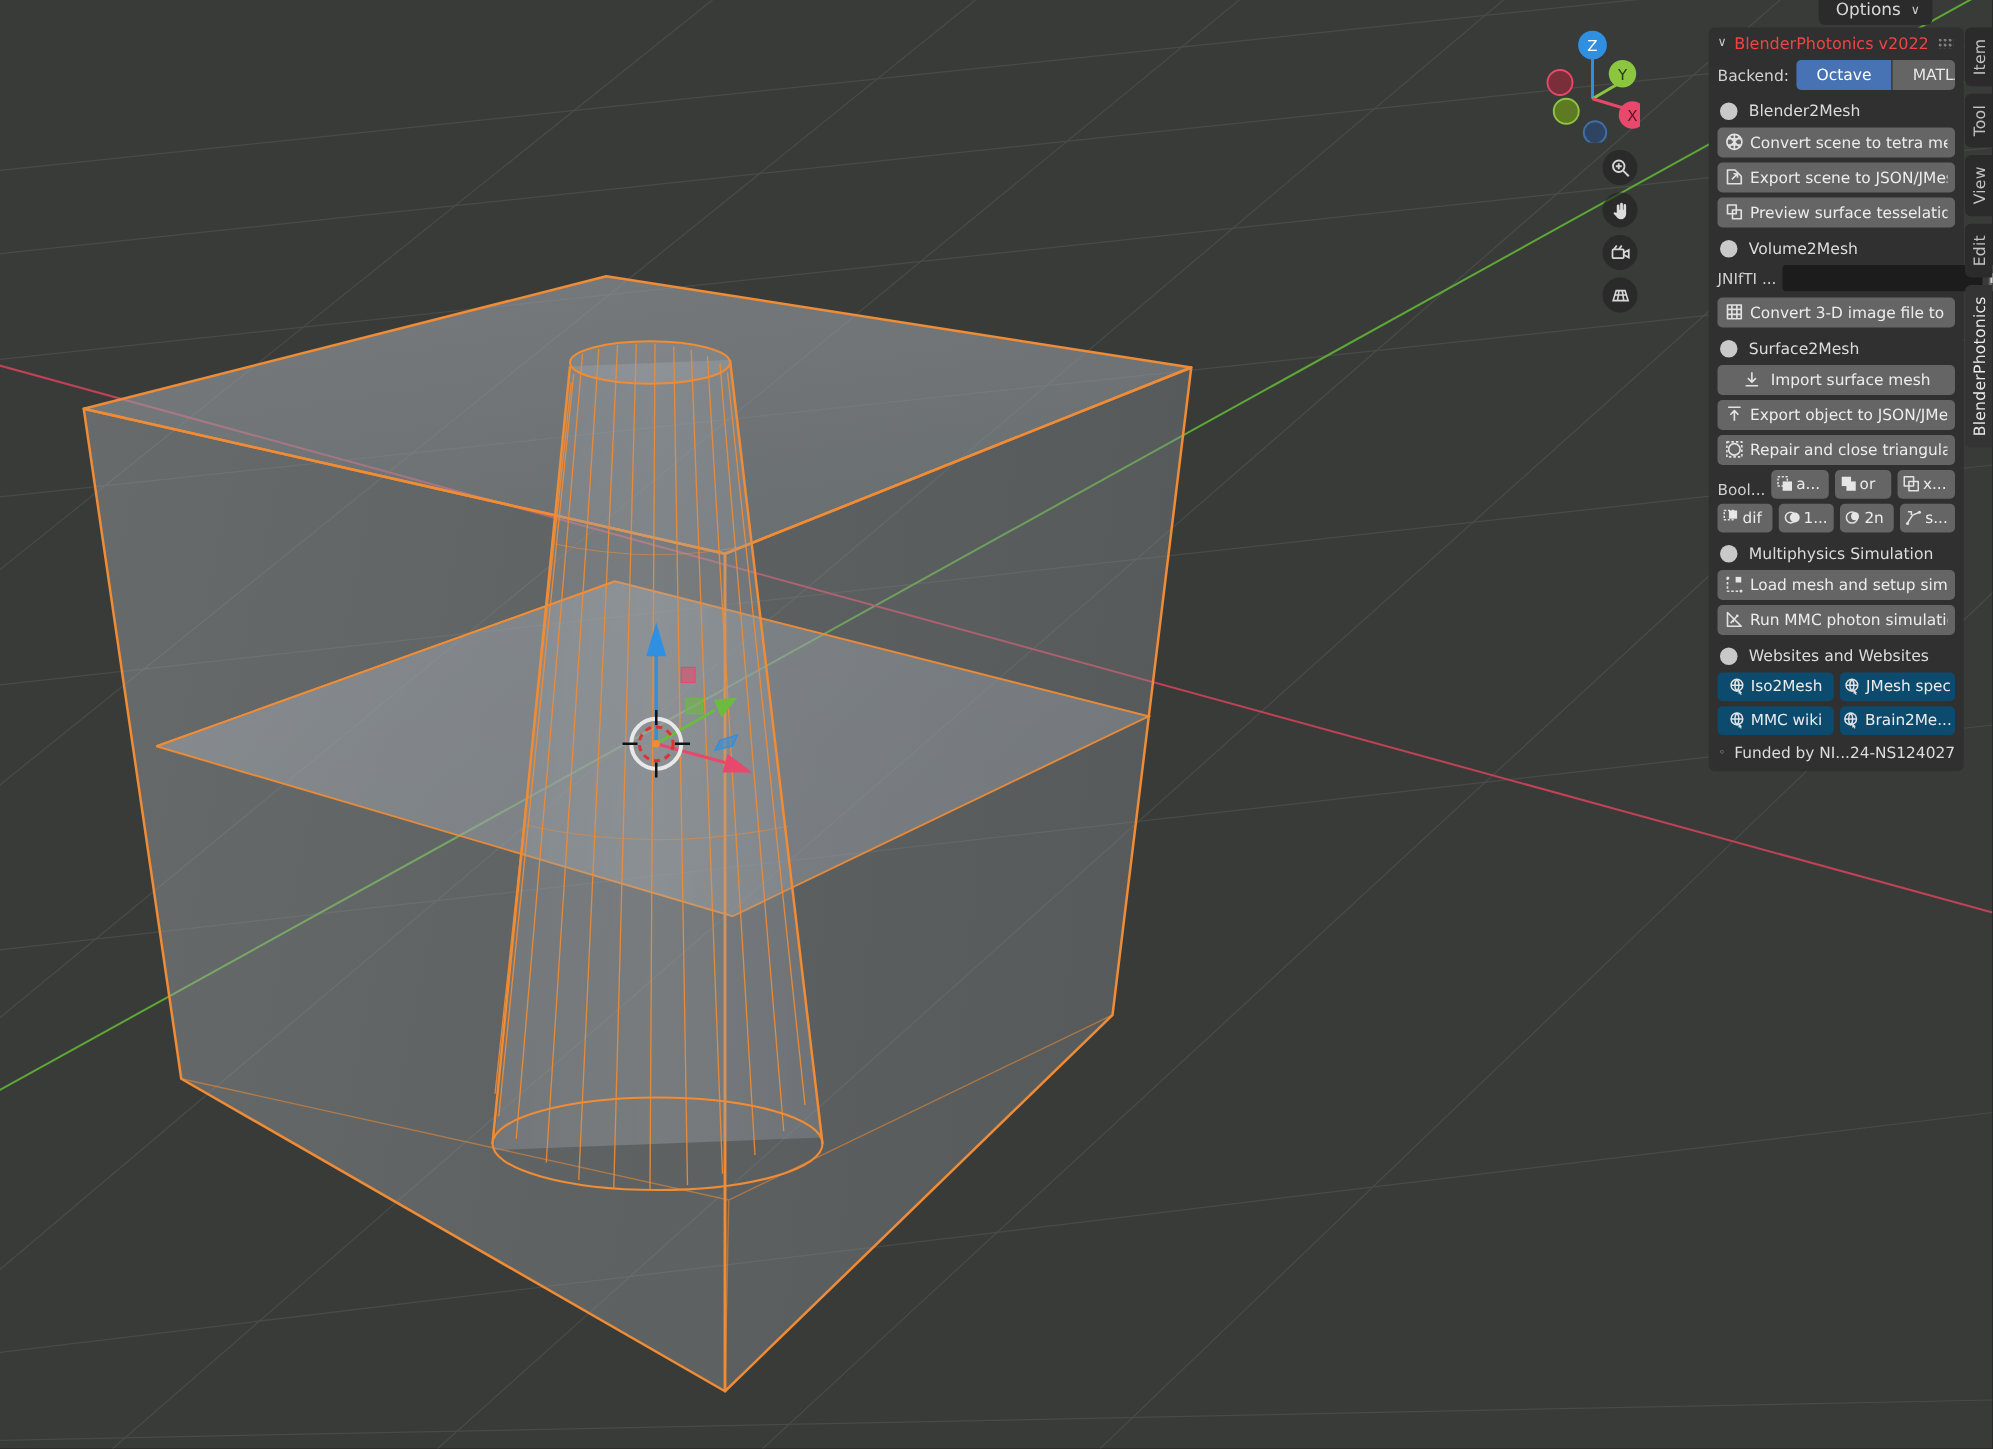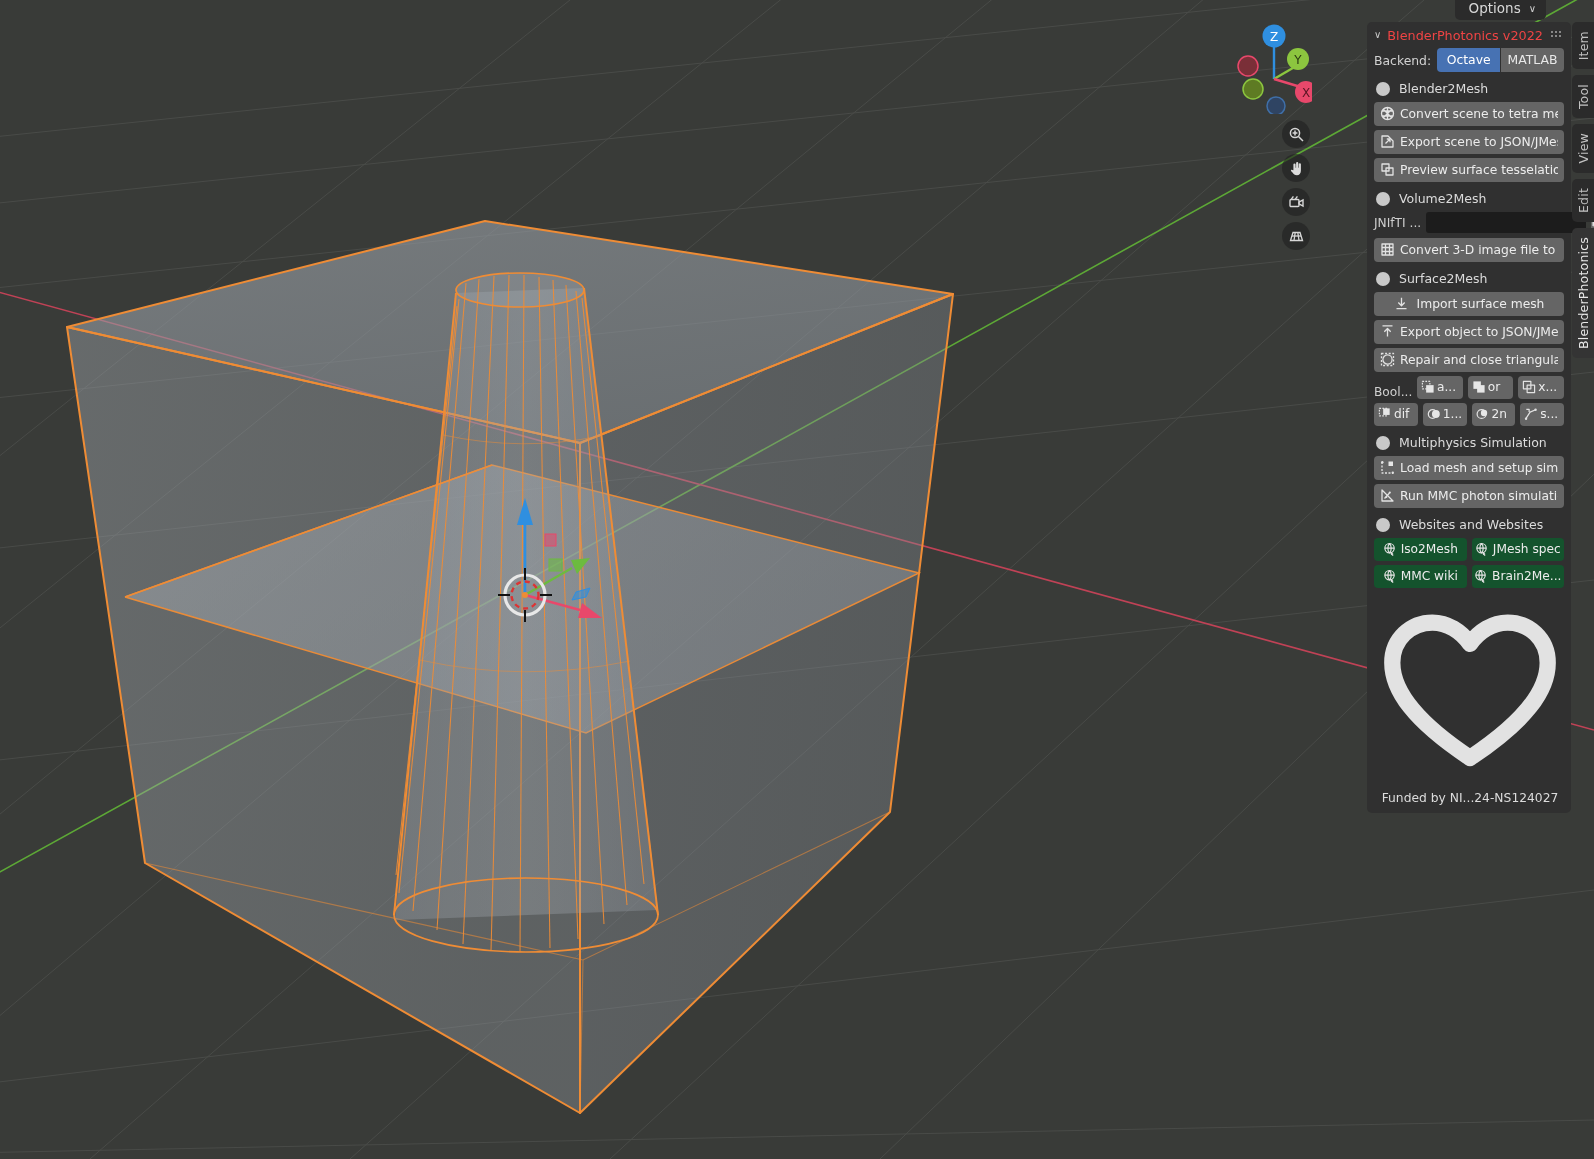--- a/index.html
+++ b/index.html
@@ -86,21 +86,21 @@
   }
 
   .panel-body { padding: 0 7px; }
 
   .row-backend {
     display: flex; align-items: center; gap: 6px; 
   }
   .row-backend .lbl { color: #d2d2d2; font-size: 12.4px; }
   .seg-group { display: flex; flex: 1; border-radius: 4px; overflow: hidden; }
   .seg {
-    flex: 1; text-align: center; padding: 4px 0 5px;
+    flex: 1; padding: 4px 16px 5px;
     background: #656565; color: #e8e8e8; font-size: 12.4px;
   }
   .seg.sel { background: #4772b3; color: #ffffff; }
   .seg + .seg { margin-left: 1px; }
 
   .section-head {
     display: flex; align-items: center; gap: 9px;
     margin: 9px 0 6px 2px;
   }
   .bullet {
@@ -143,32 +143,31 @@
     padding: 4px 3px 5px 4px;
     color: #ececec; font-size: 12.2px;
     white-space: nowrap; overflow: hidden;
   }
   .bool-btn .ico { flex: 0 0 auto; width: 14px; height: 14px; }
 
   .link-grid { display: flex; gap: 5px; margin-bottom: 4px; }
   .link-btn {
     flex: 1; min-width: 0;
     display: flex; align-items: center; gap: 4px; justify-content: center;
-    background: #14532d; border-radius: 4px;
+    background: #0c4a6e; border-radius: 4px;
     padding: 4px 4px 5px;
     color: #ececec; font-size: 12.2px;
     white-space: nowrap; overflow: hidden;
   }
   .link-btn .ico { flex: 0 0 auto; width: 14px; height: 14px; }
 
   .fund-row {
     display: flex; align-items: center; gap: 8px;
     margin: 7px 0 0 2px; color: #dcdcdc; font-size: 12.3px;
     white-space: nowrap;
-    flex-direction: column;
   }
 </style>
 </head>
 <body>
 
 <div id="app">
 
   <div id="viewport">
     <svg id="viewport-svg" width="1594" height="1159">
       <defs>

